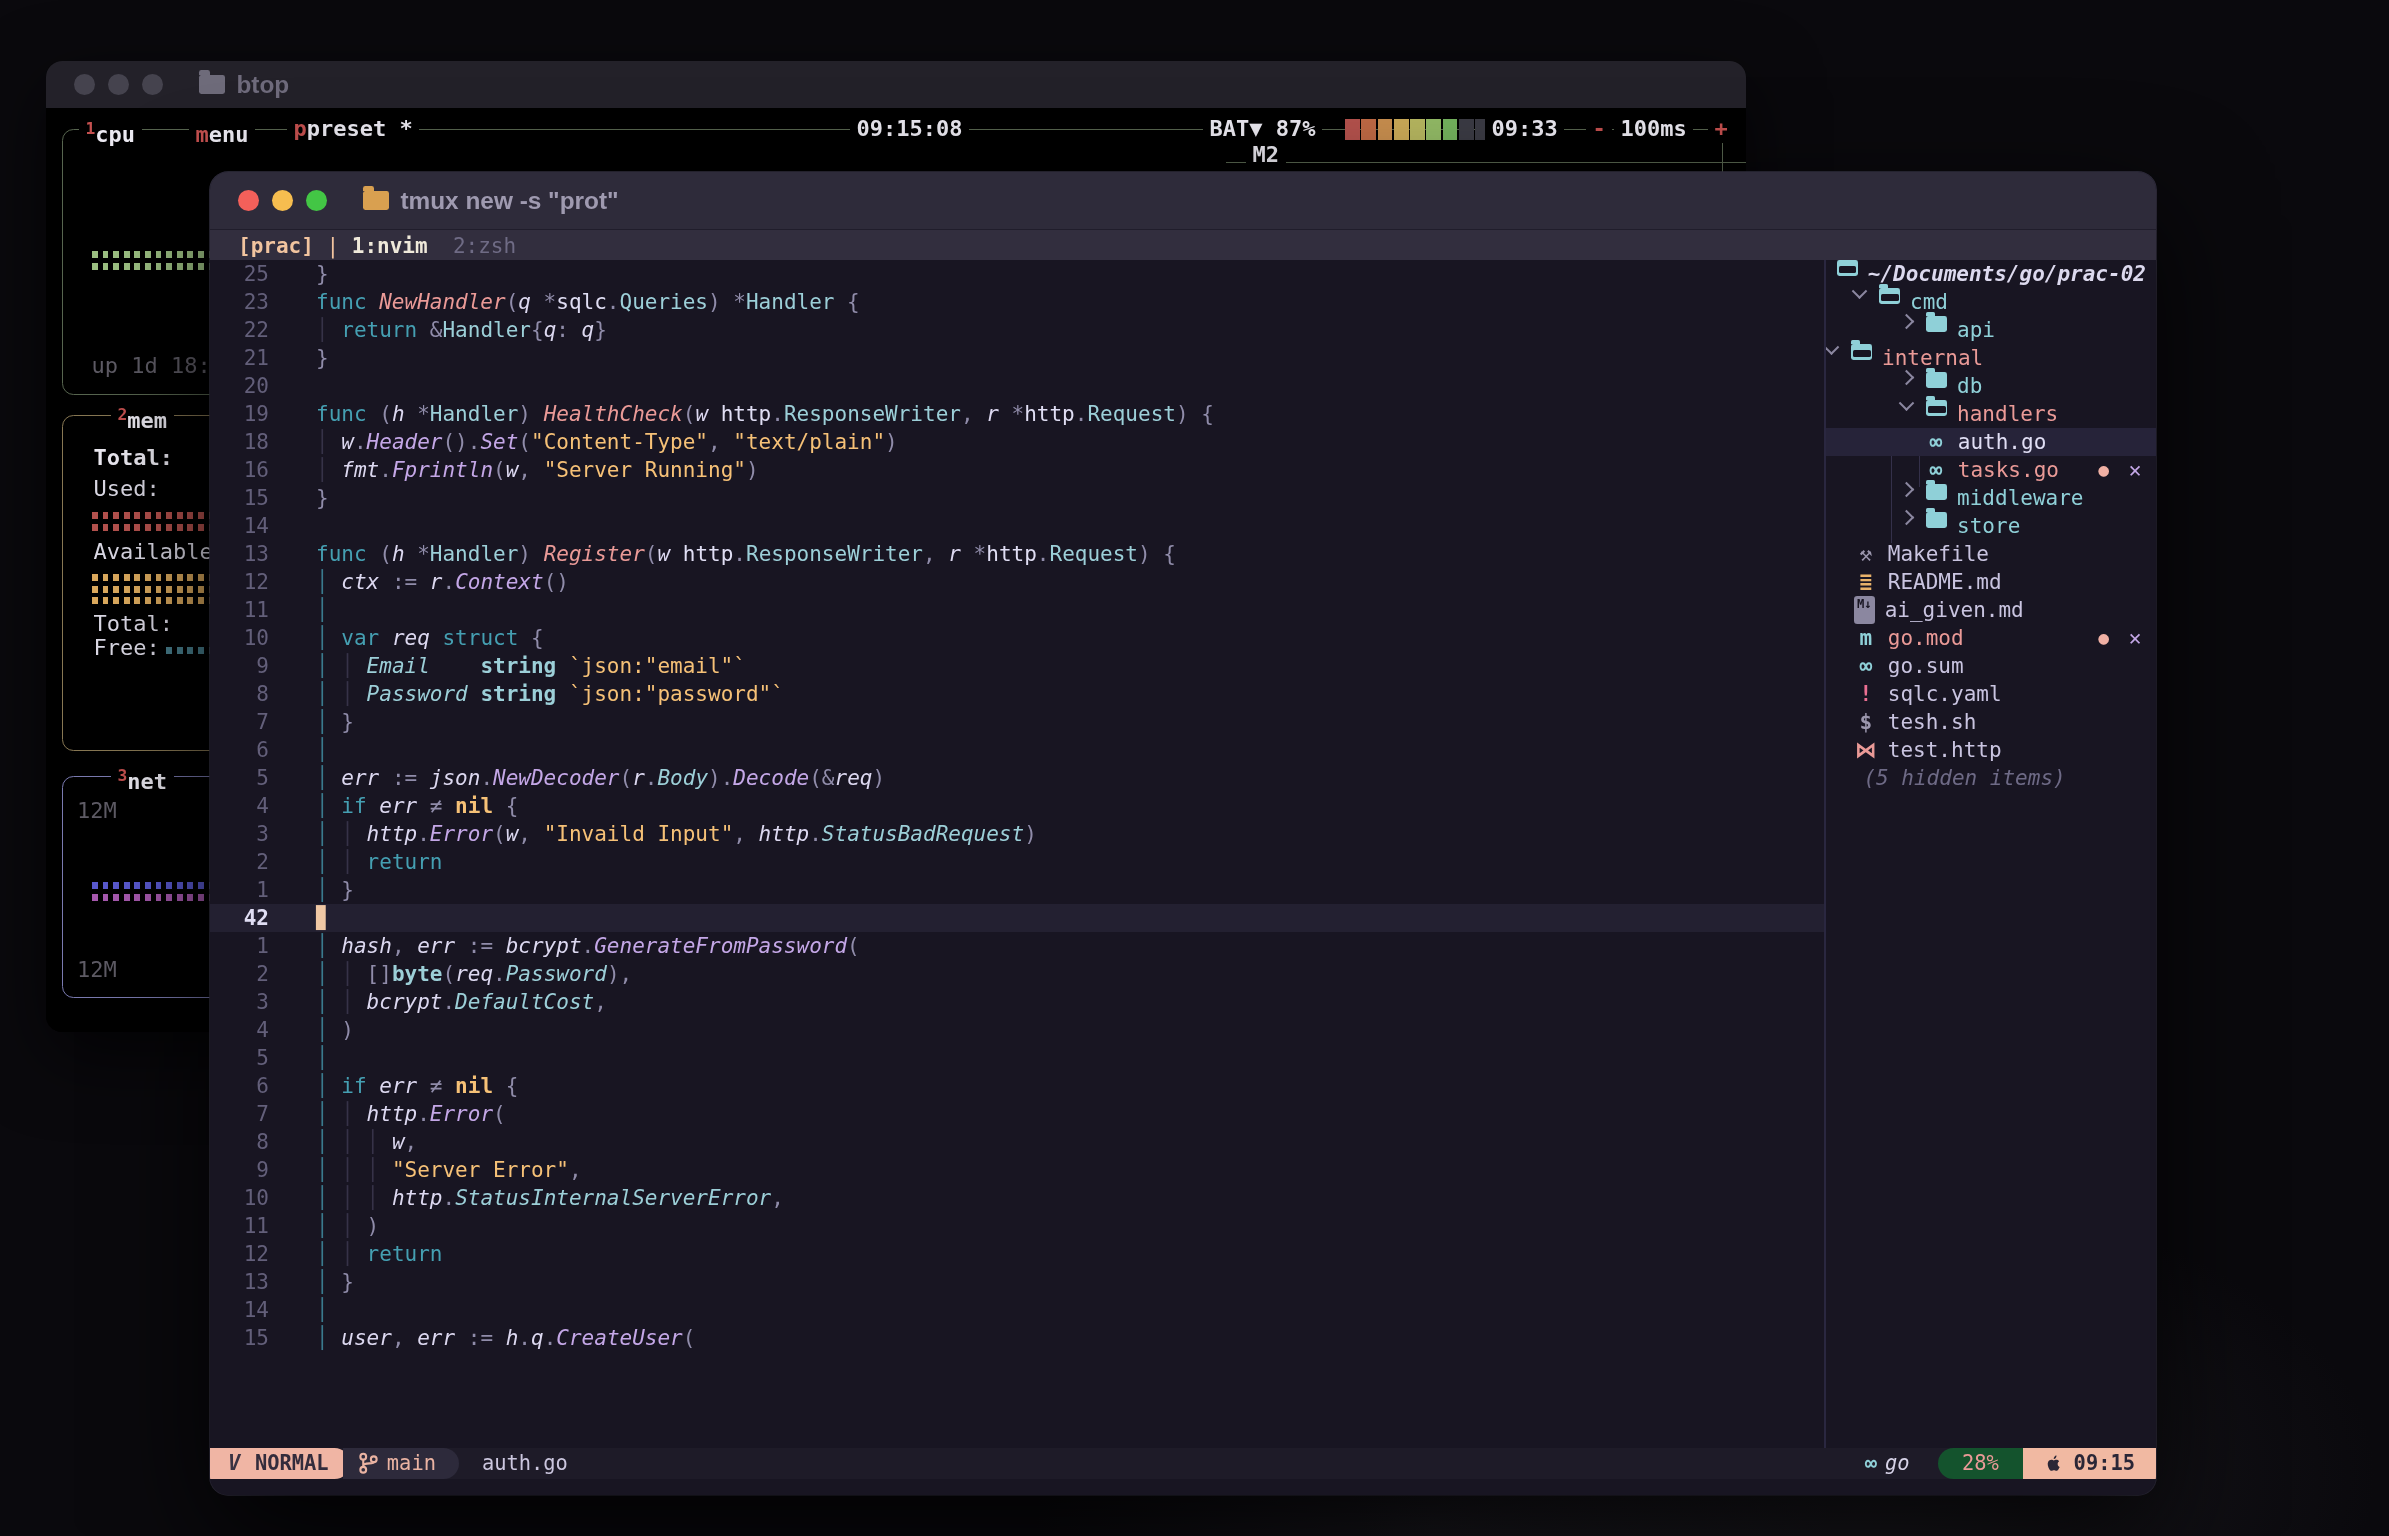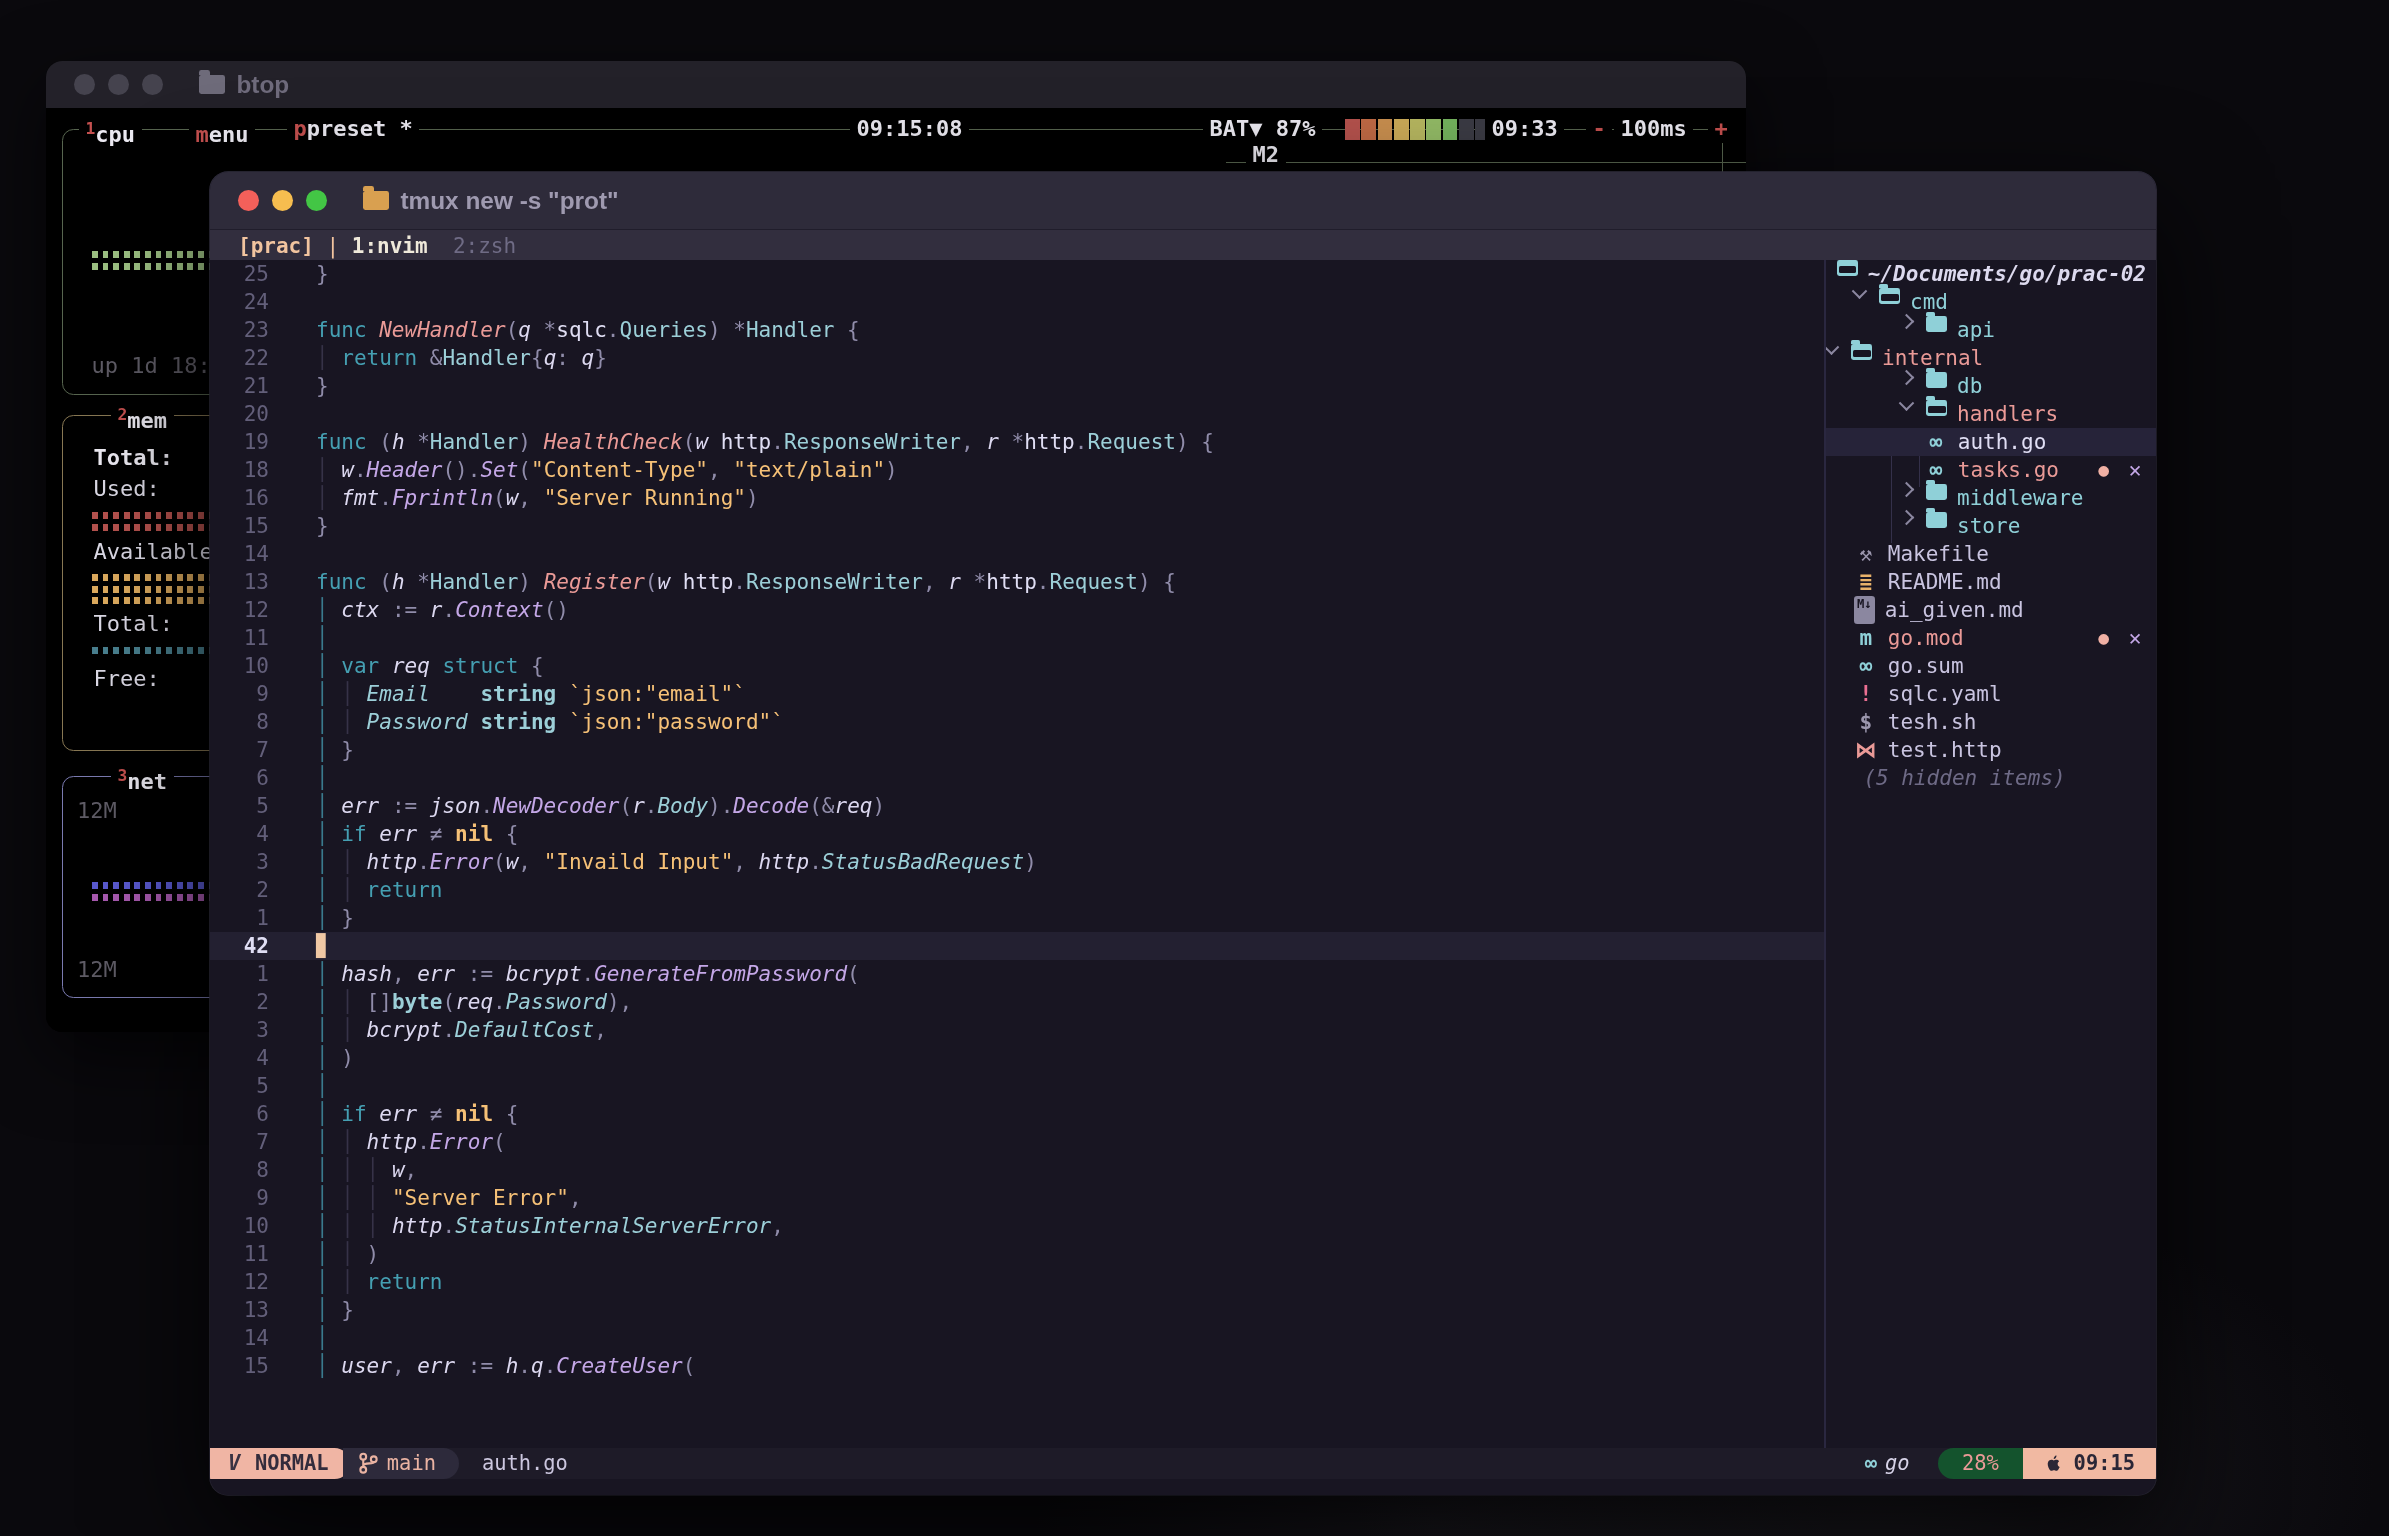--- a/index.html
+++ b/index.html
@@ -177,21 +177,21 @@
     <div class="onborder bt-w" style="left:41px;top:336px;">Total:</div>
     <div class="onborder" style="left:41px;top:367px;color:#dcdae6;">Used:</div>
     <div class="dotrow d-red" style="left:46px;top:404px;width:261px;"></div>
     <div class="dotrow d-red" style="left:46px;top:416px;width:261px;"></div>
     <div class="onborder" style="left:41px;top:430px;color:#dcdae6;">Available:</div>
     <div class="dotrow d-gold" style="left:46px;top:466px;width:261px;"></div>
     <div class="dotrow d-gold" style="left:46px;top:478px;width:261px;"></div>
     <div class="dotrow d-gold" style="left:46px;top:489px;width:261px;"></div>
     <div class="onborder" style="left:41px;top:502px;color:#dcdae6;">Total:</div>
     <div class="dotrow d-teal" style="left:46px;top:539px;width:261px;"></div>
-    <div class="onborder" style="left:41px;top:557px;color:#dcdae6;">Free:</div>
+    <div class="onborder" style="left:41px;top:526px;color:#dcdae6;">Free:</div>
 
     <div class="onborder" style="left:65px;top:654px;"><span class="bt-red sup">3</span><span class="bt-w">net</span></div>
     <div class="netbox-glyph" style="left:176px;top:662px;"></div>
     <div class="onborder bt-w" style="left:202px;top:654px;">10.</div>
     <div class="onborder bt-dim" style="left:24.4px;top:689px;">12M</div>
     <div class="dotrow d-blue" style="left:46px;top:774px;width:261px;"></div>
     <div class="dotrow d-mag" style="left:46px;top:786px;width:261px;"></div>
     <div class="onborder bt-dim" style="left:24.4px;top:848px;">12M</div>
   </div>
 </div>
@@ -209,21 +209,20 @@
 
   <div id="tmux-bar">
     <span class="tx-session">[prac]</span>
     <span class="tx-sep"> | </span>
     <span id="tmux-windows"><span class="tx-win-active">1:nvim</span><span class="tx-win">  2:zsh</span></span>
   </div>
 
   <div id="main">
     <div id="editor">
         <div class="crow"><span class="ln">25</span><span class="lc"><span class="tk-p">}</span></span></div>
-        <div class="crow"><span class="ln">24</span><span class="lc"></span></div>
         <div class="crow"><span class="ln">23</span><span class="lc"><span class="tk-k">func </span><span class="tk-f">NewHandler</span><span class="tk-p">(</span><span class="tk-v">q</span><span class="tk-p"> *</span><span class="tk-w">sqlc</span><span class="tk-p">.</span><span class="tk-typ">Queries</span><span class="tk-p">) *</span><span class="tk-typ">Handler</span><span class="tk-p"> {</span></span></div>
         <div class="crow"><span class="ln">22</span><span class="lc"><span class="tk-g">│ </span><span class="tk-k">return </span><span class="tk-p">&amp;</span><span class="tk-typ">Handler</span><span class="tk-p">{</span><span class="tk-v">q</span><span class="tk-p">: </span><span class="tk-v">q</span><span class="tk-p">}</span></span></div>
         <div class="crow"><span class="ln">21</span><span class="lc"><span class="tk-p">}</span></span></div>
         <div class="crow"><span class="ln">20</span><span class="lc"></span></div>
         <div class="crow"><span class="ln">19</span><span class="lc"><span class="tk-k">func </span><span class="tk-p">(</span><span class="tk-v">h</span><span class="tk-p"> *</span><span class="tk-typ">Handler</span><span class="tk-p">) </span><span class="tk-f">HealthCheck</span><span class="tk-p">(</span><span class="tk-v">w</span><span class="tk-p"> </span><span class="tk-w">http</span><span class="tk-p">.</span><span class="tk-typ">ResponseWriter</span><span class="tk-p">, </span><span class="tk-v">r</span><span class="tk-p"> *</span><span class="tk-w">http</span><span class="tk-p">.</span><span class="tk-typ">Request</span><span class="tk-p">) {</span></span></div>
         <div class="crow"><span class="ln">18</span><span class="lc"><span class="tk-g">│ </span><span class="tk-v">w</span><span class="tk-p">.</span><span class="tk-m">Header</span><span class="tk-p">().</span><span class="tk-m">Set</span><span class="tk-p">(</span><span class="tk-s">"Content-Type"</span><span class="tk-p">, </span><span class="tk-s">"text/plain"</span><span class="tk-p">)</span></span></div>
         <div class="crow"><span class="ln">16</span><span class="lc"><span class="tk-g">│ </span><span class="tk-v">fmt</span><span class="tk-p">.</span><span class="tk-m">Fprintln</span><span class="tk-p">(</span><span class="tk-v">w</span><span class="tk-p">, </span><span class="tk-s">"Server Running"</span><span class="tk-p">)</span></span></div>
         <div class="crow"><span class="ln">15</span><span class="lc"><span class="tk-p">}</span></span></div>
         <div class="crow"><span class="ln">14</span><span class="lc"></span></div>
         <div class="crow"><span class="ln">13</span><span class="lc"><span class="tk-k">func </span><span class="tk-p">(</span><span class="tk-v">h</span><span class="tk-p"> *</span><span class="tk-typ">Handler</span><span class="tk-p">) </span><span class="tk-f">Register</span><span class="tk-p">(</span><span class="tk-v">w</span><span class="tk-p"> </span><span class="tk-w">http</span><span class="tk-p">.</span><span class="tk-typ">ResponseWriter</span><span class="tk-p">, </span><span class="tk-v">r</span><span class="tk-p"> *</span><span class="tk-w">http</span><span class="tk-p">.</span><span class="tk-typ">Request</span><span class="tk-p">) {</span></span></div>

